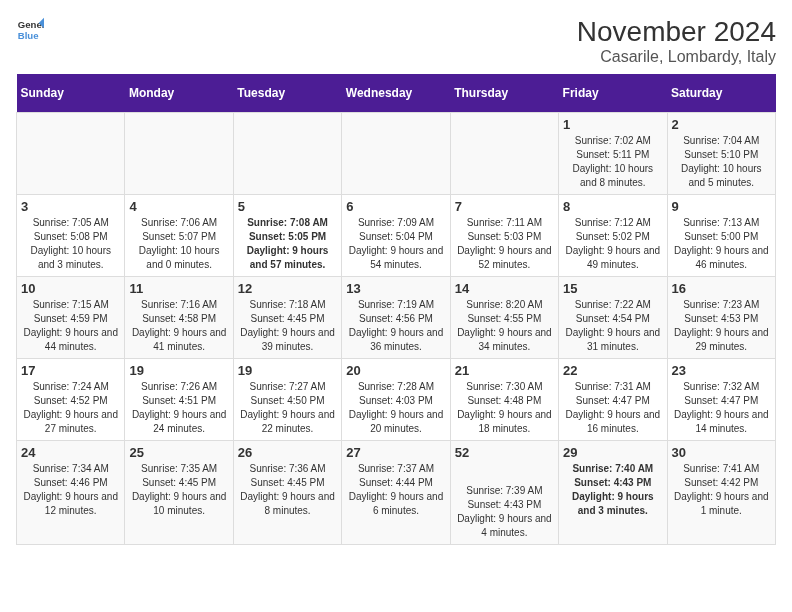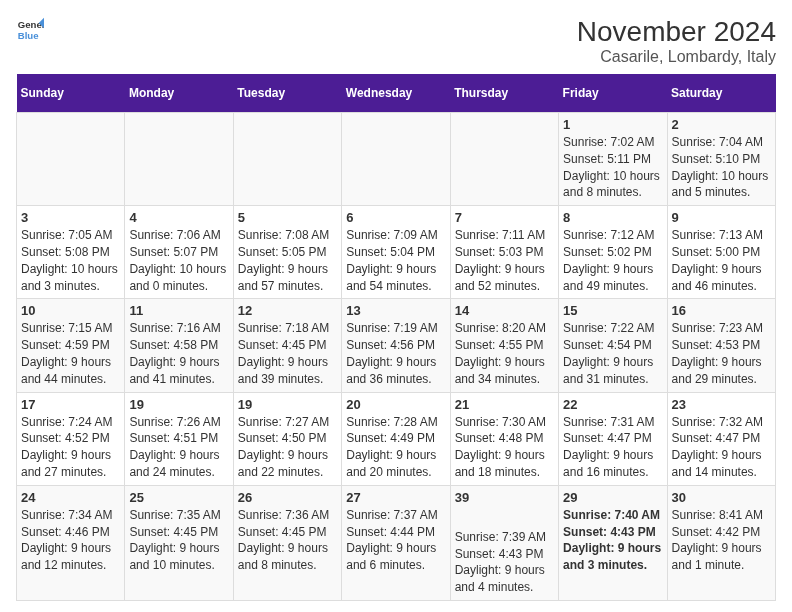--- a/index.html
+++ b/index.html
@@ -63,22 +63,23 @@
     }
     .day-num {
       font-size: 13px;
       font-weight: bold;
       color: #333;
       display: block;
       margin-bottom: 2px;
     }
     .day-info {
       color: #333;
-      font-size: 12px;
+      font-size: 10px;
       line-height: 1.4;
+      text-align: center;
     }
     td.empty {
       background: #fff;
     }
     tbody tr:nth-child(odd) td.empty {
       background: #f9f9f9;
     }
   </style>
 </head>
 <body>
@@ -137,21 +138,21 @@
 Daylight: 10 hours and 3 minutes.</div>
         </td>
         <td>
           <span class="day-num">4</span>
           <div class="day-info" style="white-space: pre-line;">Sunrise: 7:06 AM
 Sunset: 5:07 PM
 Daylight: 10 hours and 0 minutes.</div>
         </td>
         <td>
           <span class="day-num">5</span>
-          <div class="day-info" style="white-space: pre-line;">Sunrise: 7:08 AM
+          <div class="day-info" style="white-space: pre-line; font-weight: bold;">Sunrise: 7:08 AM
 Sunset: 5:05 PM
 Daylight: 9 hours and 57 minutes.</div>
         </td>
         <td>
           <span class="day-num">6</span>
           <div class="day-info" style="white-space: pre-line;">Sunrise: 7:09 AM
 Sunset: 5:04 PM
 Daylight: 9 hours and 54 minutes.</div>
         </td>
         <td>
@@ -232,21 +233,21 @@
         </td>
         <td>
           <span class="day-num">19</span>
           <div class="day-info" style="white-space: pre-line;">Sunrise: 7:27 AM
 Sunset: 4:50 PM
 Daylight: 9 hours and 22 minutes.</div>
         </td>
         <td>
           <span class="day-num">20</span>
           <div class="day-info" style="white-space: pre-line;">Sunrise: 7:28 AM
-Sunset: 4:49 PM
+Sunset: 4:03 PM
 Daylight: 9 hours and 20 minutes.</div>
         </td>
         <td>
           <span class="day-num">21</span>
           <div class="day-info" style="white-space: pre-line;">Sunrise: 7:30 AM
 Sunset: 4:48 PM
 Daylight: 9 hours and 18 minutes.</div>
         </td>
         <td>
           <span class="day-num">22</span>
@@ -280,32 +281,32 @@
 Sunset: 4:45 PM
 Daylight: 9 hours and 8 minutes.</div>
         </td>
         <td>
           <span class="day-num">27</span>
           <div class="day-info" style="white-space: pre-line;">Sunrise: 7:37 AM
 Sunset: 4:44 PM
 Daylight: 9 hours and 6 minutes.</div>
         </td>
         <td>
-          <span class="day-num">39</span>
+          <span class="day-num">52</span>
           <div class="day-info" style="white-space: pre-line; margin-top: 24px;">Sunrise: 7:39 AM
 Sunset: 4:43 PM
 Daylight: 9 hours and 4 minutes.</div>
         </td>
         <td>
           <span class="day-num">29</span>
           <div class="day-info" style="white-space: pre-line; font-weight: bold;">Sunrise: 7:40 AM
 Sunset: 4:43 PM
 Daylight: 9 hours and 3 minutes.</div>
         </td>
         <td>
           <span class="day-num">30</span>
-          <div class="day-info" style="white-space: pre-line;">Sunrise: 8:41 AM
+          <div class="day-info" style="white-space: pre-line;">Sunrise: 7:41 AM
 Sunset: 4:42 PM
 Daylight: 9 hours and 1 minute.</div>
         </td>
       </tr>
     </tbody>
 </table>
 
 </body></html>

